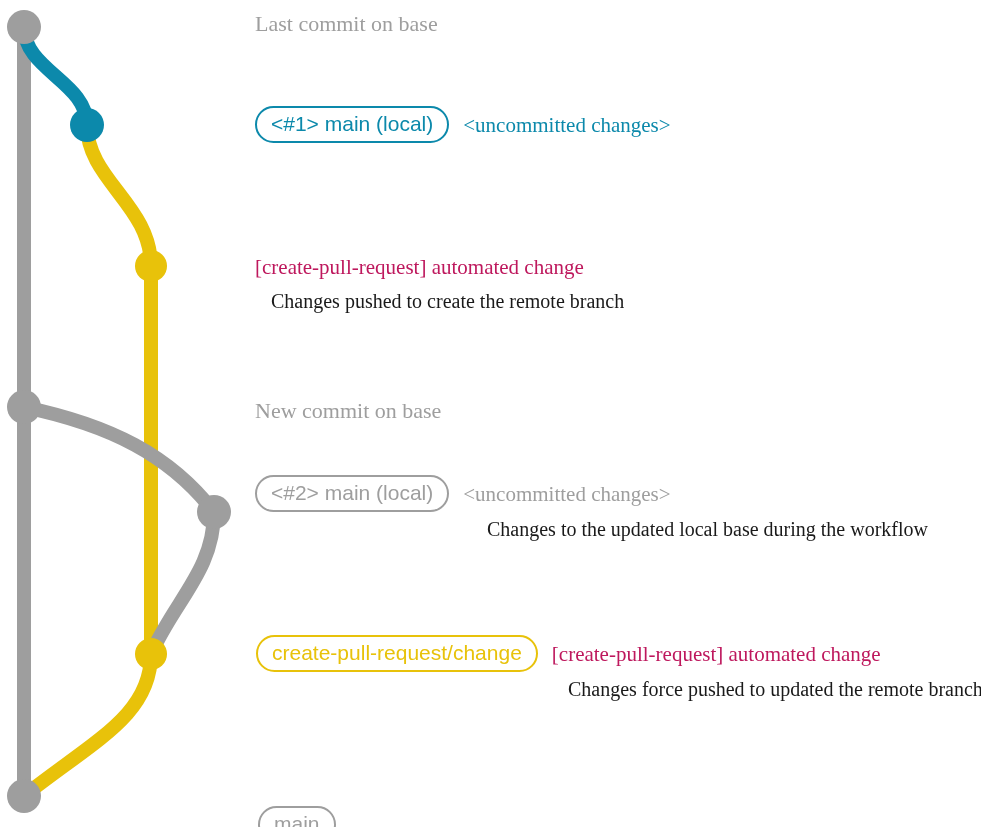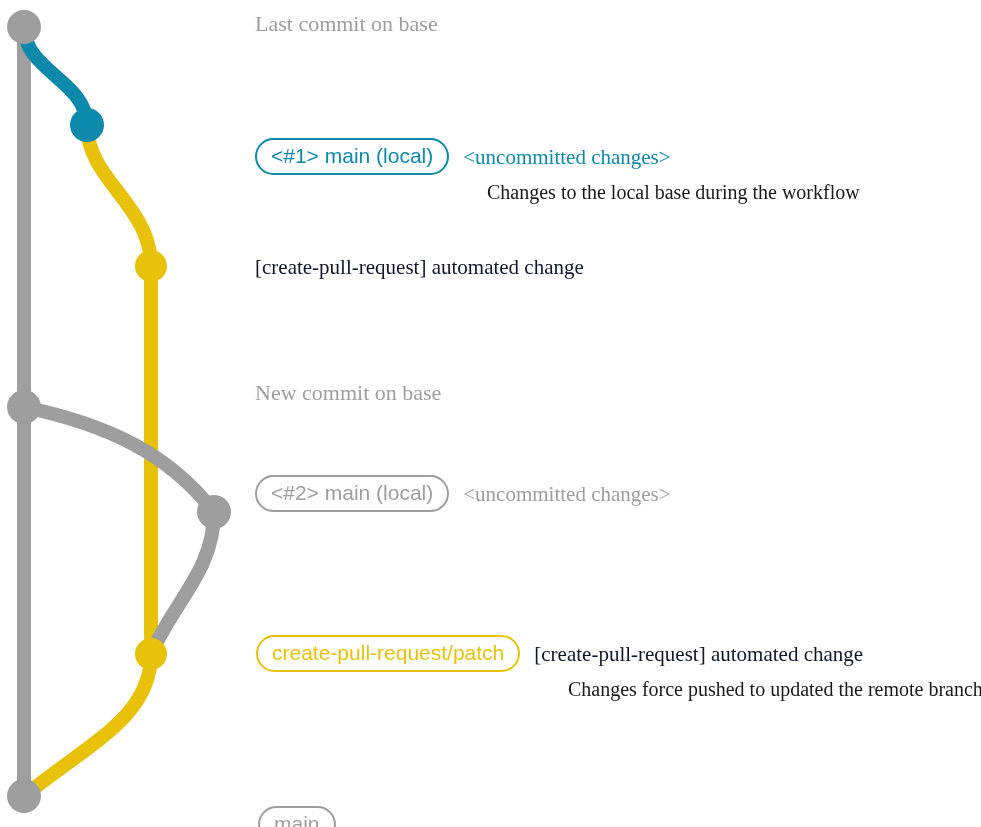--- a/index.html
+++ b/index.html
@@ -42,39 +42,39 @@
   .pill.yellow { border-color: #e8c20a; color: #e8c20a; }
   .pill.gray { border-color: #9e9e9e; color: #9e9e9e; }
 
   .headline {
     font-size: 21px;
     line-height: 34px;
     font-family: Liberation Serif, serif;
     color: #9e9e9e;
   }
   .headline.blue { color: #0c89ab; }
-  .headline.yellow { color: #0f172a; }
+  .headline.yellow { color: #be185d; }
   .headline.gray { color: #9e9e9e; }
 
   .subline {
     font-family: "Liberation Serif", serif;
     font-size: 20px;
     line-height: 24px;
     color: #1a1a1a;
   }
 
   .block { display: flex; flex-direction: column; }
   .headrow { display: flex; align-items: center; gap: 14px; }
   .sub-indent { margin-top: 5px; }
 
   
   #row-last-commit      { left: 255px; top: 7px; }
-  #row-local-1          { left: 255px; top: 106px; margin-top: 32px; }
+  #row-local-1          { left: 255px; top: 106px; }
   #row-automated-1      { left: 255px; top: 250px; }
-  #row-new-commit       { left: 255px; top: 376px; }
+  #row-new-commit       { left: 255px; top: 394px; }
   #row-local-2          { left: 255px; top: 475px; }
   #row-automated-2      { left: 256px; top: 635px; }
   #row-merge            { left: 258px; top: 778px; margin-top: 28px; }
 
   #row-automated-1 .sub-indent { margin-left: 16px; }
   #row-last-commit .headline,
   #row-new-commit .headline { font-size: 22px; }
 </style>
 </head>
 <body>
@@ -110,53 +110,54 @@
     </div>
   </div>
 </div>
 
 <div class="row" id="row-local-1">
   <div class="block">
     <div class="headrow">
       <span class="pill blue">&lt;#1&gt; main (local)</span>
       <span class="headline blue">&lt;uncommitted changes&gt;</span>
     </div>
-    <div class="subline sub-indent" style="margin-left:232px">Changes to the local base during the workflow</div>
   </div>
 </div>
 
 <div class="row" id="row-automated-1">
   <div class="block">
     <div class="headrow">
       <span class="headline yellow">[create-pull-request] automated change</span>
     </div>
+    <div class="subline sub-indent">Changes pushed to create the remote branch</div>
   </div>
 </div>
 
 <div class="row" id="row-new-commit">
   <div class="block">
     <div class="headrow">
       <span class="headline gray">New commit on base</span>
     </div>
   </div>
 </div>
 
 <div class="row" id="row-local-2">
   <div class="block">
     <div class="headrow">
       <span class="pill gray">&lt;#2&gt; main (local)</span>
       <span class="headline gray">&lt;uncommitted changes&gt;</span>
     </div>
+    <div class="subline sub-indent" style="margin-left:232px">Changes to the updated local base during the workflow</div>
   </div>
 </div>
 
 <div class="row" id="row-automated-2">
   <div class="block">
     <div class="headrow">
-      <span class="pill yellow">create-pull-request/patch</span>
+      <span class="pill yellow">create-pull-request/change</span>
       <span class="headline yellow">[create-pull-request] automated change</span>
     </div>
     <div class="subline sub-indent" style="margin-left:312px">Changes force pushed to updated the remote branch</div>
   </div>
 </div>
 
 <div class="row" id="row-merge">
   <div class="block">
     <div class="headrow">
       <span class="pill gray">main</span>

